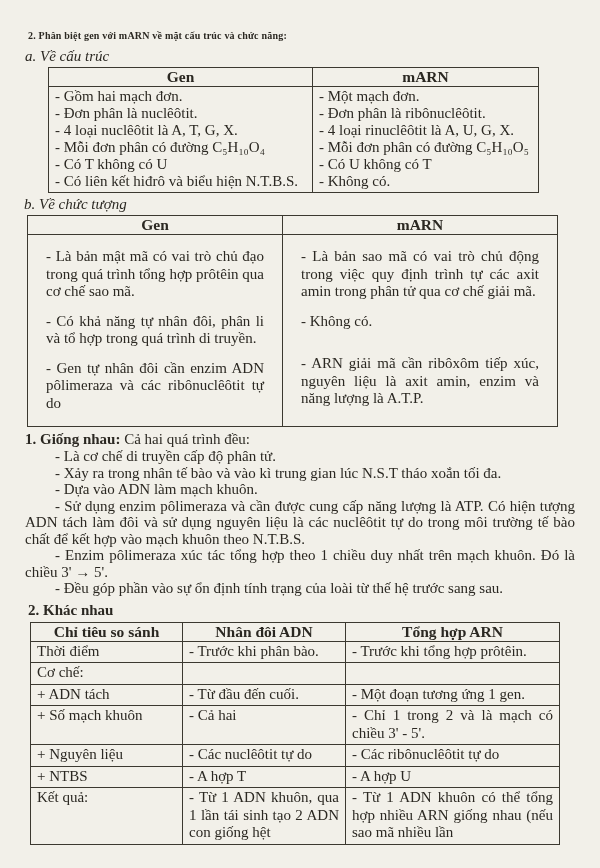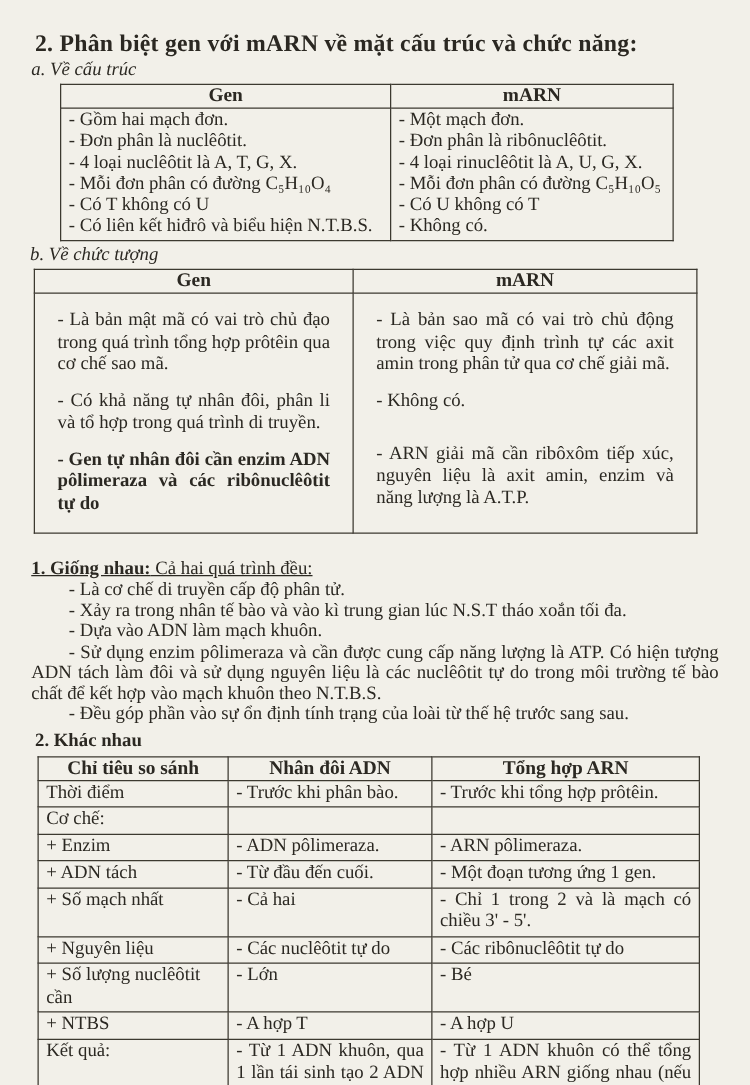--- a/index.html
+++ b/index.html
@@ -4,35 +4,35 @@
 <style>
   html,body{margin:0;padding:0;background:#e9e7e0;}
   .page{
     width:600px;height:868px;margin:0 auto;position:relative;overflow:hidden;
     background:#f2f0e9;
     background-image:radial-gradient(ellipse at 50% 40%, #f4f2ec 60%, #ecead f 100%),linear-gradient(#f2f0e9,#efede6);
     color:#2b2822;
     font-family:"Liberation Serif","DejaVu Serif",serif;
     font-size:15px;line-height:17px;
   }
-  .title{margin:27px 20px 0 28px;font-weight:bold;font-size:19px;letter-spacing:.2px;}
+  .title{margin:27px 20px 0 28px;font-weight:bold;font-size:10px;letter-spacing:.2px;}
   .sub{margin:4px 0 2px 25px;font-style:italic;font-size:15px;}
   .sub-b{margin:3px 0 2px 24px;}
   table{border-collapse:collapse;table-layout:fixed;}
   th,td{border:1.6px solid #3c3930;vertical-align:top;padding:1px 6px 2px 6px;}
   th{font-weight:bold;text-align:center;font-size:15.5px;padding:0 6px 1px;margin-top:44px;}
   .t1{width:490px;margin:1px 0 0 48px;}
   .t1 .line{line-height:17px;white-space:nowrap;}
   .t2{width:530px;margin:0 0 0 27px;}
   .t2 td p{margin:12px;text-align:justify;line-height:17.5px;}
-  .t2 td p.gap-l{margin-top:8px;font-weight:bold;}
+  .t2 td p.gap-l{margin-top:8px;}
   .t2 td p.gap-s{margin-top:25px;}
   .cau6{margin:8px 20px 0 28px;font-size:15px;}
   .cau6 .sq{font-family:"DejaVu Sans",sans-serif;font-size:13px;margin-right:5px;}
-  .gn-head{margin:20px 20px 0 25px;text-decoration:underline;}
+  .gn-head{margin:4px 20px 0 25px;}
   .items{margin:0 25px 0 25px;}
   .items p{margin:0;text-indent:30px;text-align:justify;line-height:16.5px;}
   .kn-head{margin:5px 0 3px 28px;}
   .t3{width:529px;margin:0 0 0 30px;}
   .t3 td{line-height:17.5px;font-size:15px;}
   .t3 td.just{text-align:justify;}
   b{font-weight:bold;}
 </style>
 </head>
 <body>
@@ -104,20 +104,21 @@
 
   <p class="gn-head">
     <b>1. Giống nhau:</b><span> Cả hai quá trình đều:</span>
   </p>
 
   <div class="items">
     <p>- Là cơ chế di truyền cấp độ phân tử.</p>
     <p>- Xảy ra trong nhân tế bào và vào kì trung gian lúc N.S.T tháo xoắn tối đa.</p>
     <p>- Dựa vào ADN làm mạch khuôn.</p>
     <p>- Sử dụng enzim pôlimeraza và cần được cung cấp năng lượng là ATP. Có hiện tượng ADN tách làm đôi và sử dụng nguyên liệu là các nuclêôtit tự do trong môi trường tế bào chất để kết hợp vào mạch khuôn theo N.T.B.S.</p>
+    <p>- Enzim pôlimeraza xúc tác tổng hợp theo 1 chiều duy nhất trên mạch khuôn. Đó là chiều 3' → 5'.</p>
     <p>- Đều góp phần vào sự ổn định tính trạng của loài từ thế hệ trước sang sau.</p>
   </div>
 
   <p class="kn-head">
     <b>2. Khác nhau</b>
   </p>
 
   <table class="t3">
     <colgroup>
         <col style="width:152px">
@@ -134,43 +135,33 @@
       <td>Thời điểm</td>
       <td>- Trước khi phân bào.</td>
       <td>- Trước khi tổng hợp prôtêin.</td>
     </tr>
     <tr>
       <td>Cơ chế:</td>
       <td></td>
       <td></td>
     </tr>
     <tr>
-      <td>+ Enzim</td>
-      <td>- ADN pôlimeraza.</td>
-      <td>- ARN pôlimeraza.</td>
-    </tr>
-    <tr>
       <td>+ ADN tách</td>
       <td>- Từ đầu đến cuối.</td>
       <td>- Một đoạn tương ứng 1 gen.</td>
     </tr>
     <tr>
-      <td>+ Số mạch nhất</td>
+      <td>+ Số mạch khuôn</td>
       <td>- Cả hai</td>
       <td class="just">- Chỉ 1 trong 2 và là mạch có chiều 3' - 5'.</td>
     </tr>
     <tr>
       <td>+ Nguyên liệu</td>
       <td>- Các nuclêôtit tự do</td>
       <td>- Các ribônuclêôtit tự do</td>
-    </tr>
-    <tr>
-      <td>+ Số lượng nuclêôtit cần</td>
-      <td>- Lớn</td>
-      <td>- Bé</td>
     </tr>
     <tr>
       <td>+ NTBS</td>
       <td>- A hợp T</td>
       <td>- A hợp U</td>
     </tr>
     <tr>
       <td>Kết quả:</td>
       <td class="just">- Từ 1 ADN khuôn, qua 1 lần tái sinh tạo 2 ADN con giống hệt</td>
       <td class="just">- Từ 1 ADN khuôn có thể tổng hợp nhiều ARN giống nhau (nếu sao mã nhiều lần</td>

